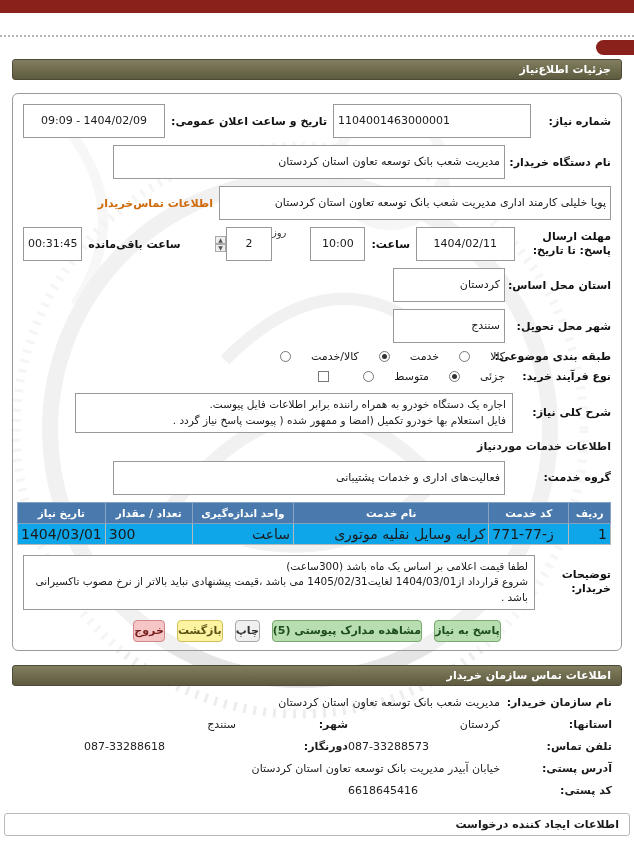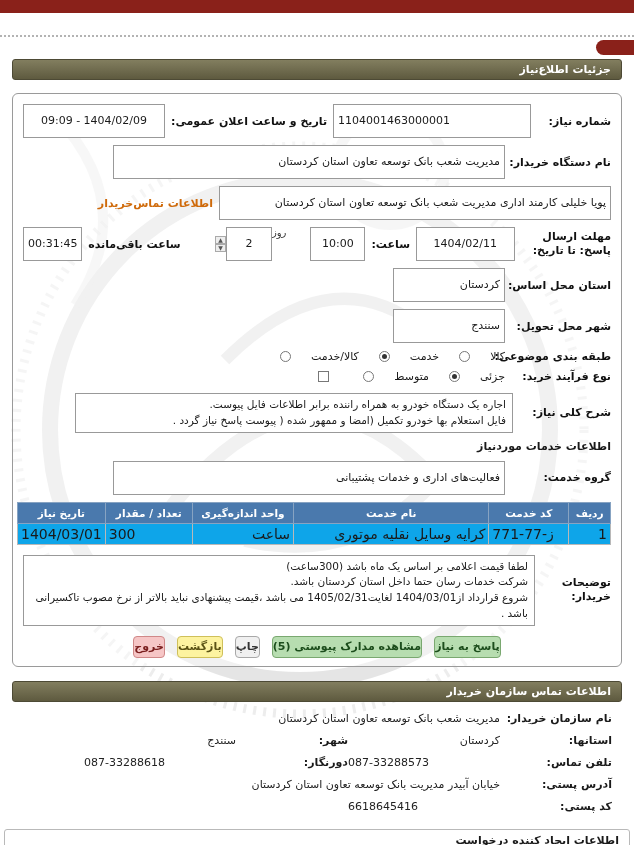--- a/index.html
+++ b/index.html
@@ -239,21 +239,20 @@
           <td class="num">300</td>
           <td class="num">1404/03/01</td>
         </tr>
       </tbody>
     </table>
 
     <div class="frow">
       <div class="lbl wrap" style="width:70px">توضیحات خریدار:</div>
       <div class="multibox" style="flex:1">
         <div>لطفا قیمت اعلامی بر اساس یک ماه باشد (300ساعت)</div>
-        <div>شرکت خدمات رسان حتما داخل استان کردستان باشد.</div>
         <div>شروع قرارداد از1404/03/01 لغایت1405/02/31 می باشد ،قیمت  پیشنهادی نباید بالاتر از نرخ  مصوب  تاکسیرانی باشد .</div>
       </div>
     </div>
 
     <div class="btnrow">
       <button class="btn green">پاسخ به نیاز</button>
       <button class="btn green">مشاهده مدارک پیوستی (5)</button>
       <button class="btn plain">چاپ</button>
       <button class="btn yellow">بازگشت</button>
       <button class="btn pink">خروج</button>

